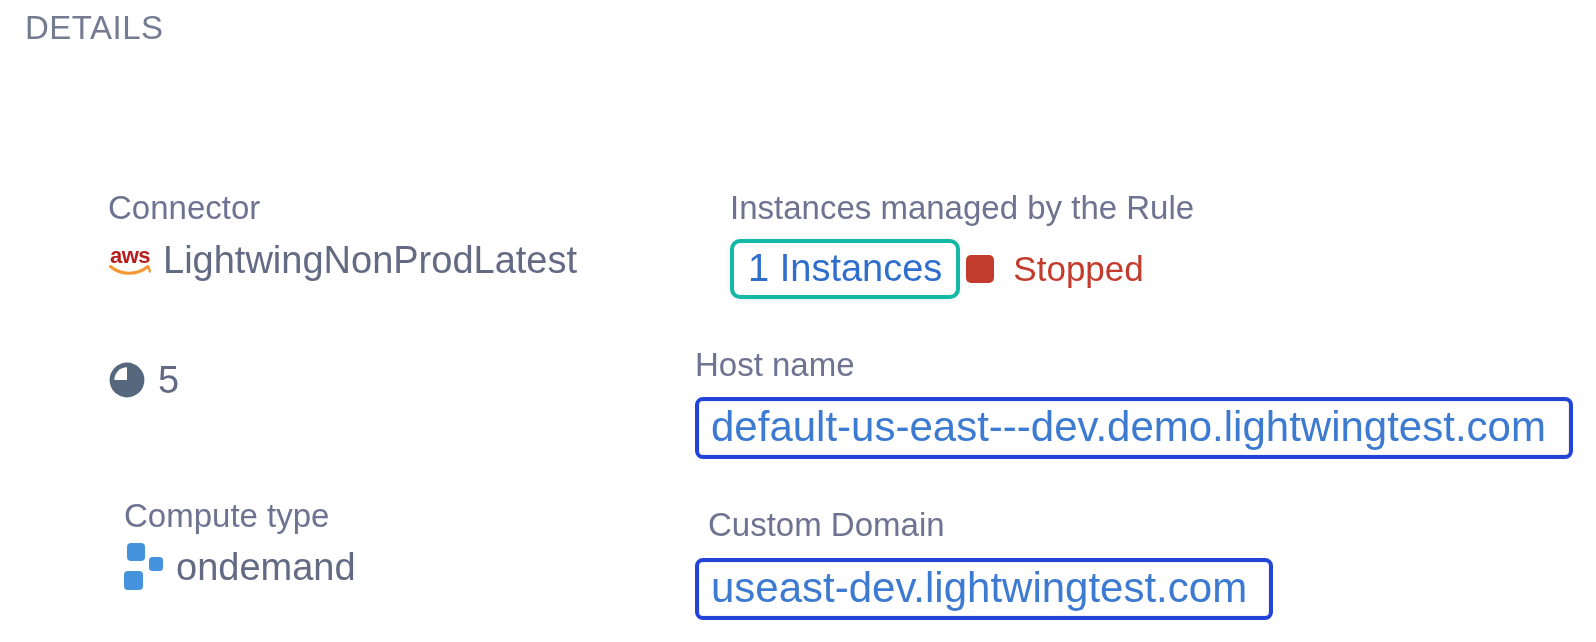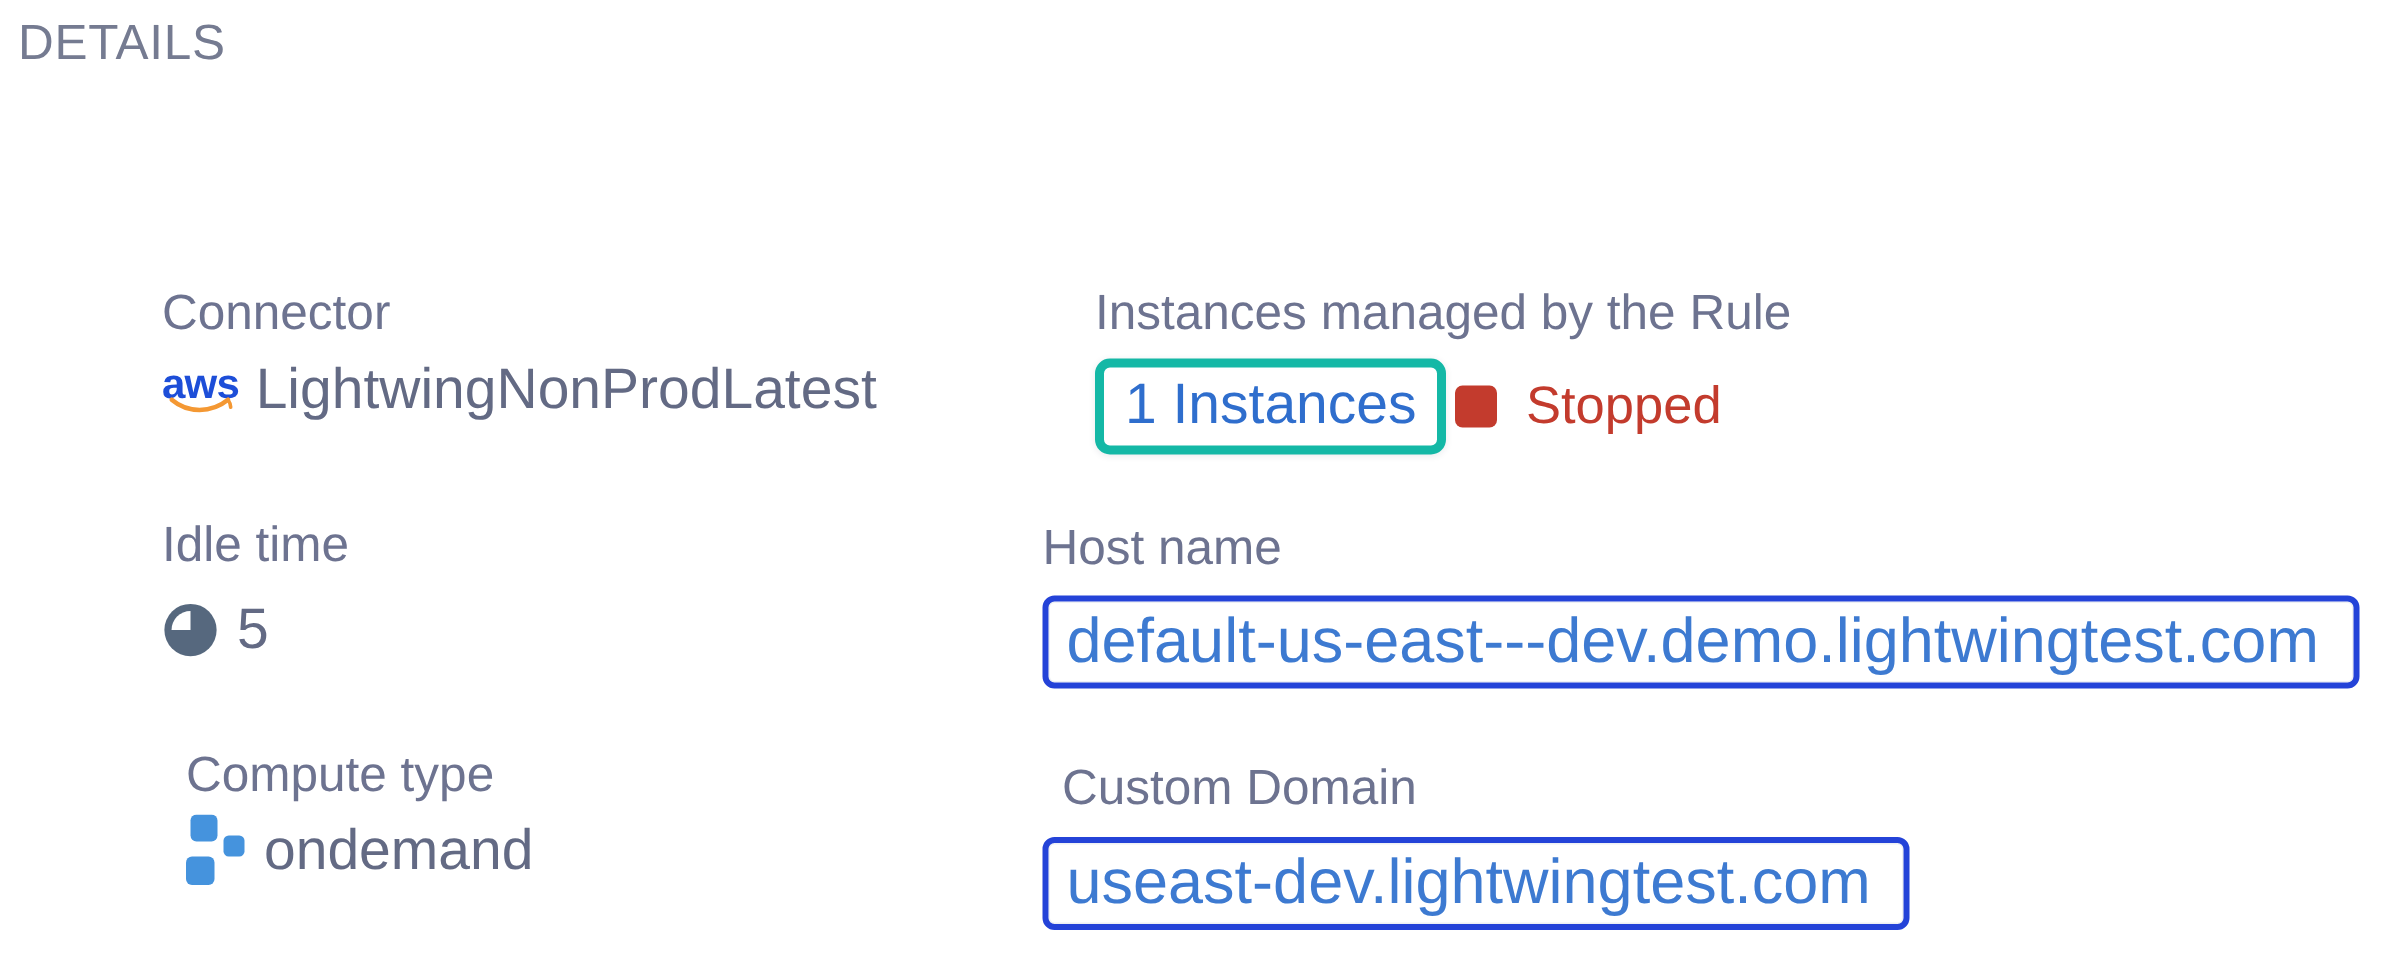--- a/index.html
+++ b/index.html
@@ -10,21 +10,21 @@
   }
   .panel {
     position: relative;
     width: 1596px;
     height: 642px;
     background: #ffffff;
     overflow: hidden;
   }
   .heading {
     position: absolute;
-    left: 12px;
+    left: 25px;
     top: 8px;
     font-size: 33px;
     line-height: 40px;
     font-weight: 500;
     letter-spacing: 0.5px;
     color: #757b91;
   }
   .field { position: absolute; }
   .label {
     font-size: 33px;
@@ -62,33 +62,33 @@
 
   
   .aws-logo {
     display: inline-flex;
     flex-direction: column;
     align-items: center;
     margin-right: 11px;
     margin-top: 4px;
   }
   .aws-word {
-    font-size: 28px;
+    font-size: 22px;
     line-height: 18px;
     font-weight: 700;
     letter-spacing: -0.5px;
-    color: #1d4ed8;
+    color: #b91c1c;
   }
   .aws-swoosh { display: block; margin-top: -1px; }
 
   
   .chip {
     display: inline-block;
     padding: 2px 14px 4px 14px;
-    border: 6px solid #14b8a6;
+    border: 4px solid #14b8a6;
     border-radius: 10px;
     background: #ffffff;
     box-shadow: 0 1px 5px rgba(40, 50, 80, 0.10);
     font-size: 38px;
     line-height: 46px;
     color: #2f6ecd;
     text-decoration: none;
     cursor: pointer;
   }
   .stop-square {
@@ -150,21 +150,20 @@
   <div class="field" id="f-instances">
     <div class="label">Instances managed by the Rule</div>
     <div class="value-row">
       <a class="chip">1 Instances</a>
       <span class="stop-square"></span>
       <span class="status-text">Stopped</span>
     </div>
   </div>
 
   <div class="field" id="f-idle">
-    <div class="label">Idle time</div>
     <div class="value-row">
       <svg class="icon-gap" width="38" height="38" viewBox="0 0 24 24">
         <circle cx="12" cy="12" r="11" fill="#56687e"></circle>
         <path d="M12 12 L12 4 A8 8 0 0 0 4 12 Z" fill="#ffffff"></path>
       </svg>
       <span class="value">5</span>
     </div>
   </div>
 
   <div class="field" id="f-host">

